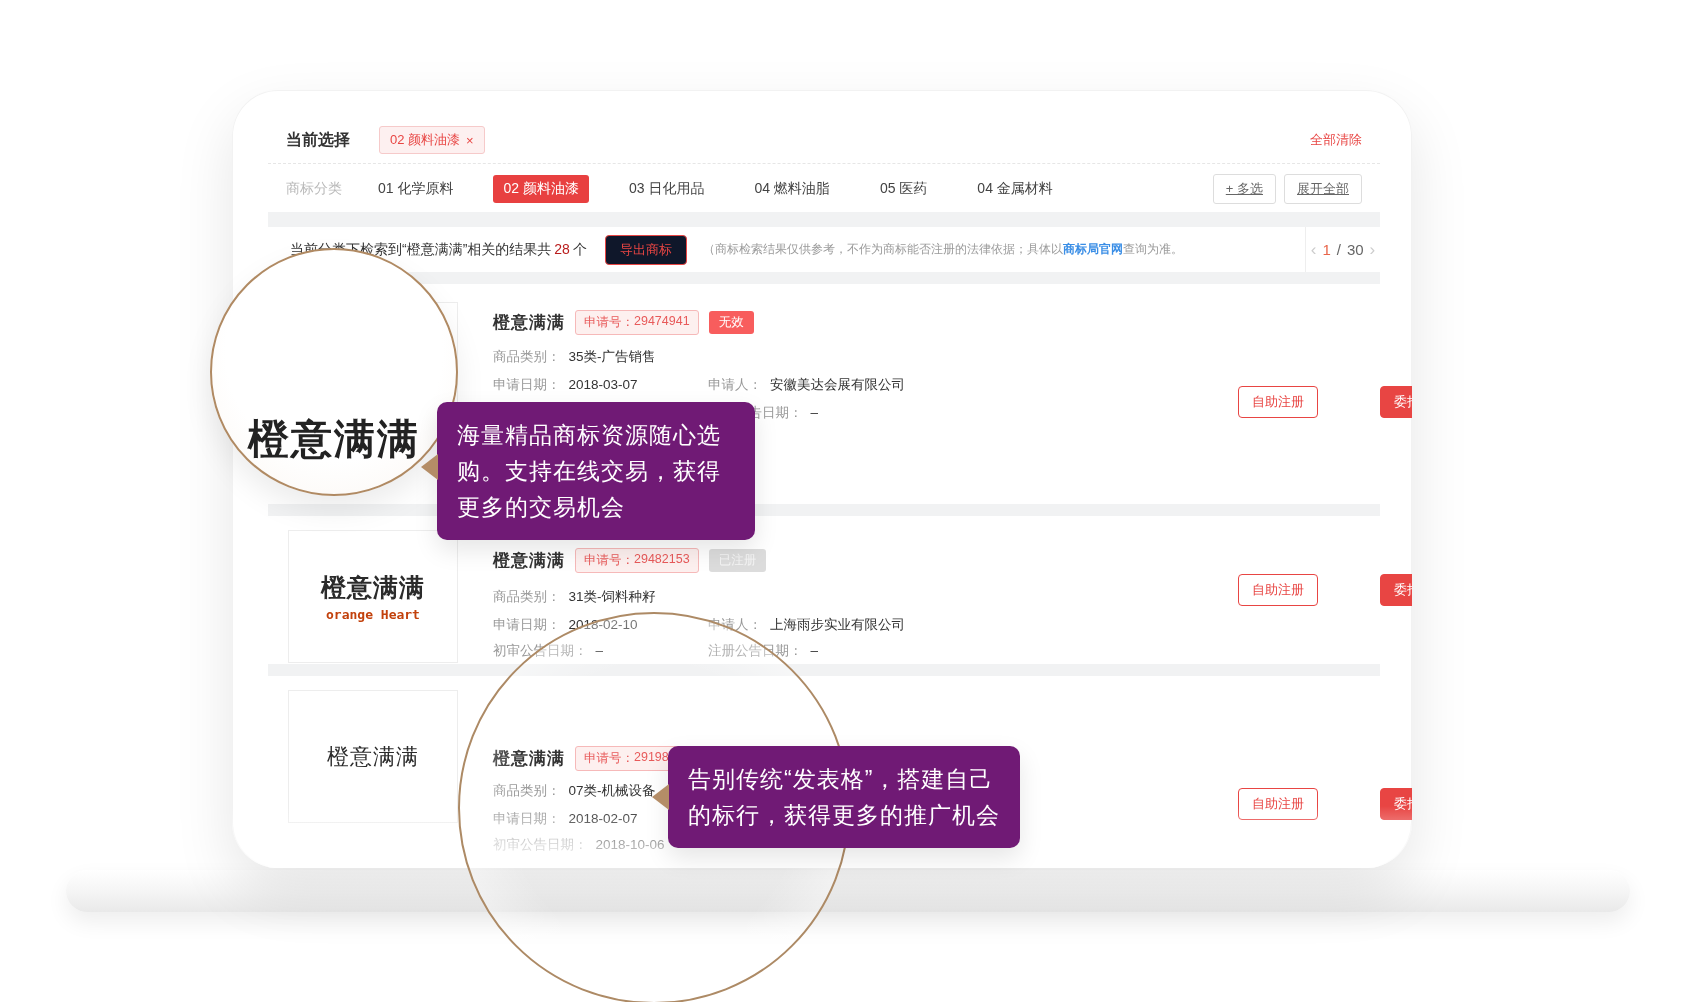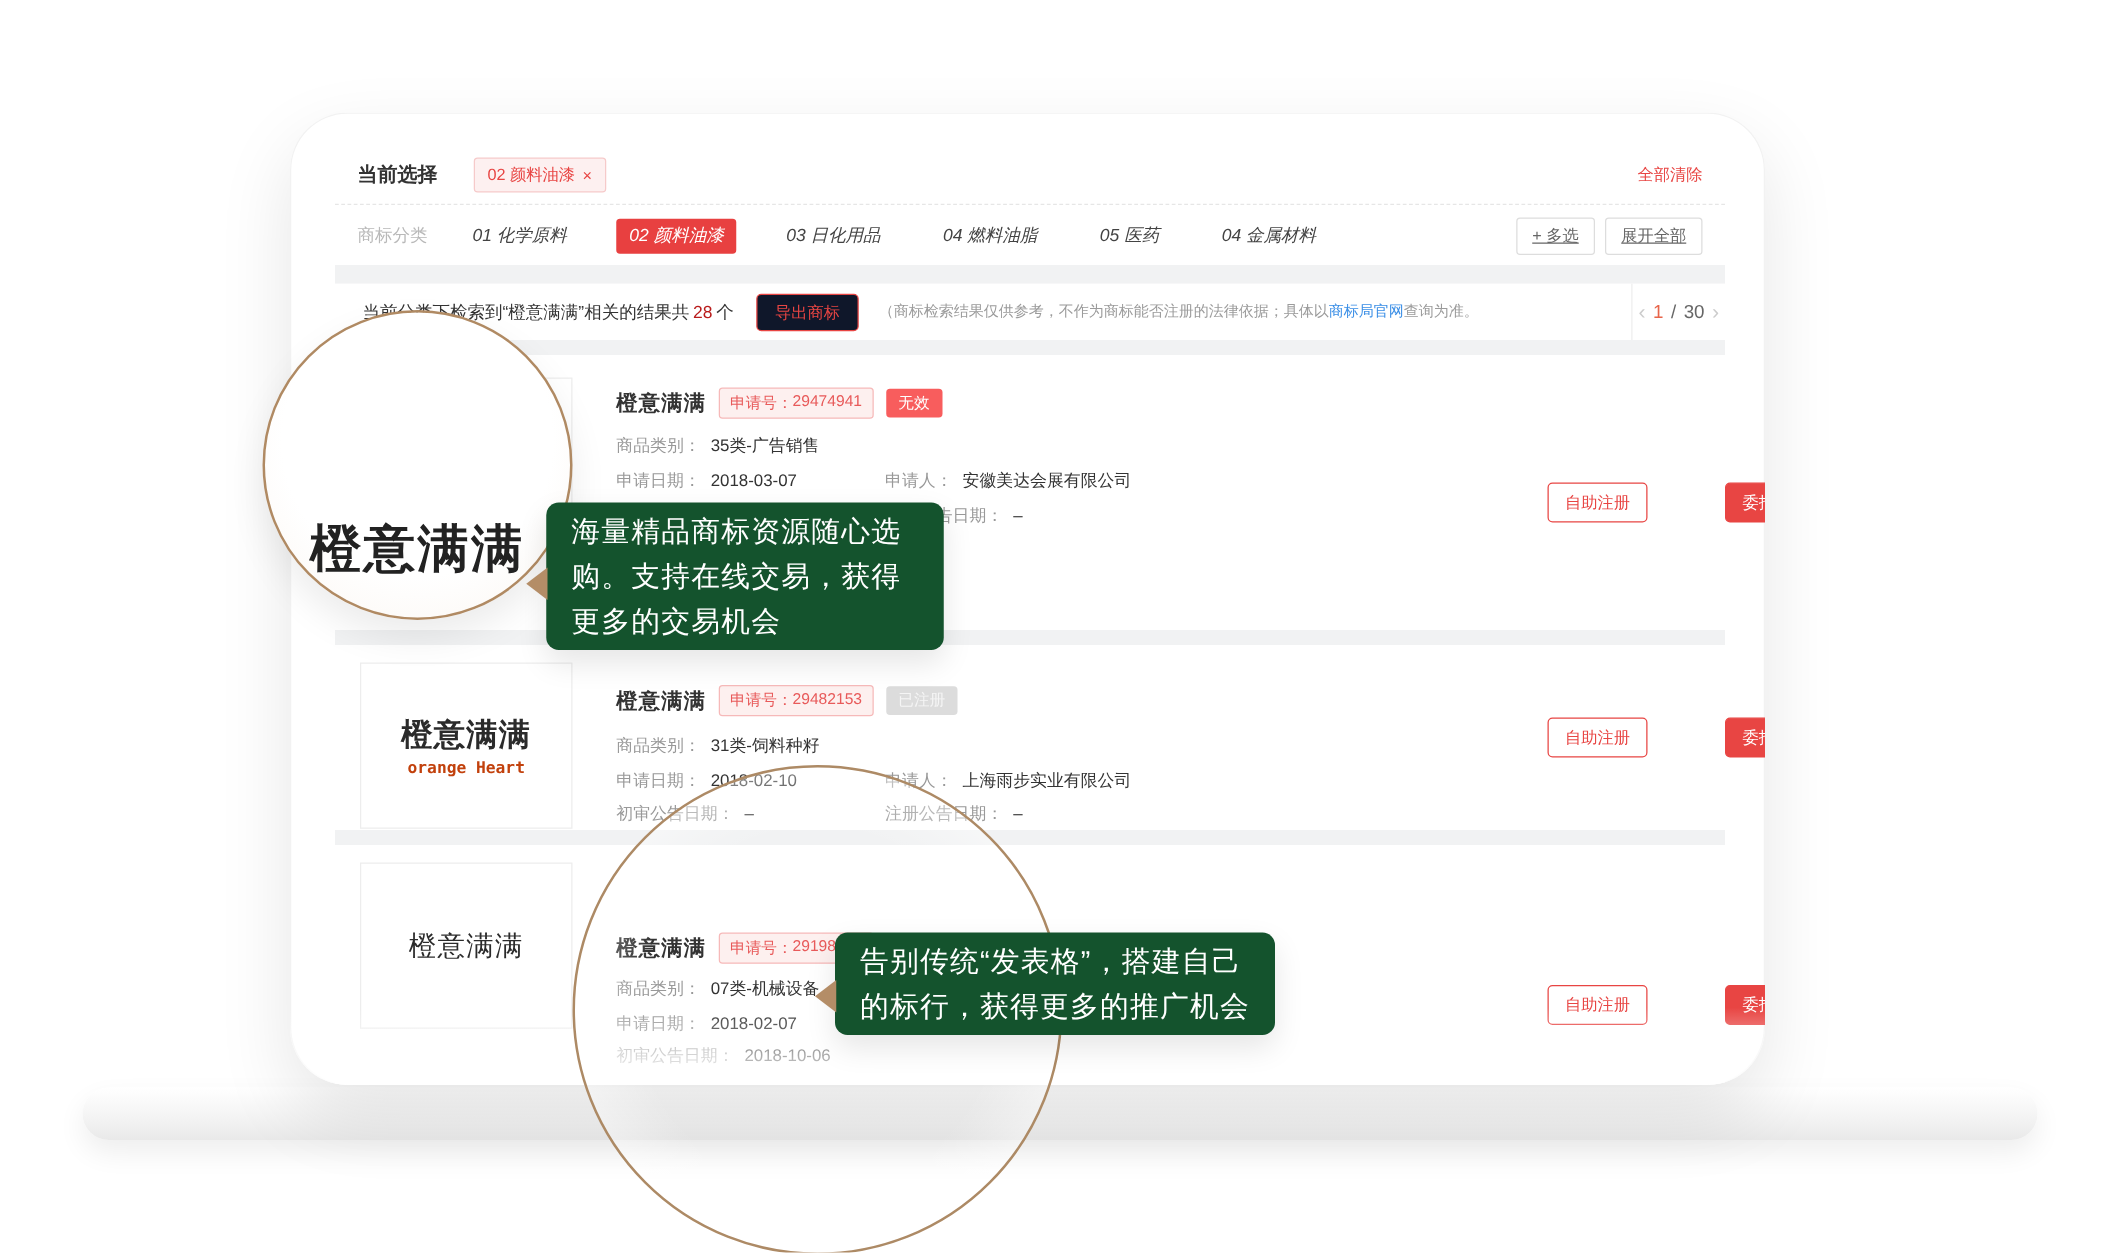--- a/index.html
+++ b/index.html
@@ -25,35 +25,35 @@
   .filter-card { position:absolute; left:36px; top:27px; width:1112px; height:95px; background:#fff; }
   .filter-row { position:absolute; left:0; width:100%; height:47px; display:flex; align-items:center; padding:0 18px; }
   .filter-row.top { top:0; border-bottom:1px dashed #e6e6e6; }
   .filter-row.bottom { top:48px; }
   .cur-label { font-size:16px; font-weight:bold; color:#333; margin-right:29px; }
   .sel-tag { display:inline-flex; align-items:center; gap:6px; background:#fdf0f0; border:1px solid #f6caca;
     border-radius:3px; padding:4px 10px; font-size:13px; color:#e84543; cursor:pointer; }
   .sel-tag .x { font-size:13px; }
   .clear-all { margin-left:auto; font-size:13px; color:#e84543; cursor:pointer; }
   .cat-label { font-size:14px; color:#b9b9b9; margin-right:26px; }
-  .cat-item { font-size:14px; color:#434343; margin-right:30px; padding:5px 10px; border-radius:3px; cursor:pointer;font-style:italic; }
+  .cat-item { font-size:14px; color:#434343; margin-right:30px; padding:5px 10px; border-radius:3px; cursor:pointer; }
   .cat-item.active { background:#e84040; color:#fff; }
   .cat-actions { margin-left:auto; display:flex; gap:8px; }
   .cat-btn { font-size:13px; color:#666; border:1px solid #ddd; background:#fff; border-radius:3px;
     padding:5px 12px; cursor:pointer;text-decoration:underline; }
 
   
   .results-header { position:absolute; left:36px; top:137px; width:1112px; height:45px; background:#fff;
     display:flex; align-items:center; padding:0 0 0 22px; }
   .summary { font-size:14px; color:#333; white-space:nowrap; }
   .summary .cnt { color:#b91c1c; padding:0 3px; }
   .export-btn { margin-left:18px; font-size:13px; color:#e84543; border:1px solid #e84543; background:#0f172a;
     border-radius:4px; padding:5px 14px; cursor:pointer; white-space:nowrap; }
   .disclaimer { margin-left:16px; font-size:12px; color:#9b9b9b; white-space:nowrap; overflow:hidden; max-width:480px; }
-  .disclaimer .lnk { color:#3a8ee6; font-weight:normal; cursor:pointer; }
+  .disclaimer .lnk { color:#3a8ee6; font-weight:bold; cursor:pointer; }
   .pager { position:absolute; right:0; top:0; height:45px; width:75px; display:flex; align-items:center;
     justify-content:center; gap:6px; border-left:1px solid #eee; font-size:15px; }
   .pg-arrow { color:#ccc; font-size:17px; cursor:pointer; }
   .pg-cur { color:#e8654a; } .pg-sep,.pg-total { color:#666; }
 
   
   .row { position:absolute; left:36px; width:1112px; background:#fff; }
   .row.r1 { top:194px; height:220px; }
   .row.r2 { top:426px; height:148px; }
   .row.r3 { top:586px; height:194px; }
@@ -91,21 +91,21 @@
   
   .magnifier-1 { position:absolute; left:210px; top:248px; width:248px; height:248px; border-radius:50%;
     background:radial-gradient(circle at 50% 42%,#ffffff 58%,#faf5f0 100%);
     border:2px solid #b08a63; box-shadow:0 14px 30px rgba(0,0,0,.08); z-index:20; }
   .magnifier-1 .big-text { position:absolute; left:0; top:162px; width:100%; text-align:center;
     font-size:41px; font-weight:bold; color:#222; letter-spacing:2px; }
   .magnifier-2 { position:absolute; left:458px; top:612px; width:392px; height:392px; border-radius:50%;
     border:2px solid #ad8a65; z-index:20;
     background:radial-gradient(circle,rgba(255,255,255,0) 52%,rgba(255,255,255,.8) 90%,rgba(255,255,255,.25) 100%);
     pointer-events:none; }
-  .tooltip { position:absolute; background:#14532d; color:#fff; border-radius:10px; padding:5px 20px;
+  .tooltip { position:absolute; background:#701a75; color:#fff; border-radius:10px; padding:15px 20px;
     font-size:23px; line-height:36px; letter-spacing:1px; z-index:30; box-shadow:0 10px 24px rgba(0,0,0,.10); }
   .tooltip-1 { left:437px; top:402px; width:318px; }
   .tooltip-2 { left:668px; top:746px; width:352px; }
   .tip-arrow { position:absolute; left:-16px; width:0; height:0; border-top:13px solid transparent;
     border-bottom:13px solid transparent; border-right:17px solid #b48d67; }
   .tooltip-1 .tip-arrow { top:52px; } .tooltip-2 .tip-arrow { top:38px; }
 </style>
 </head>
 <body>
 

